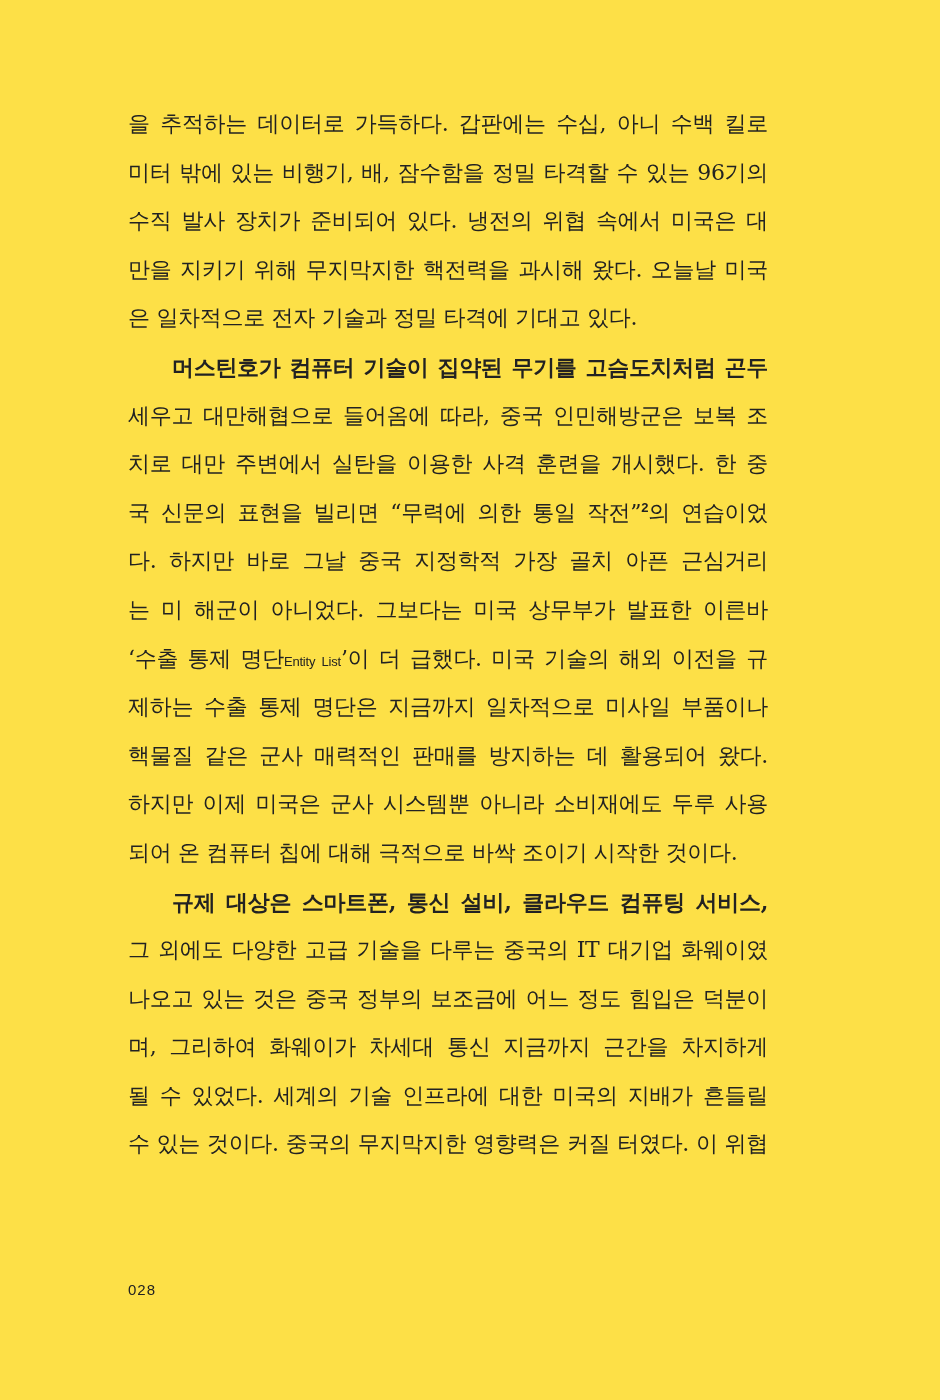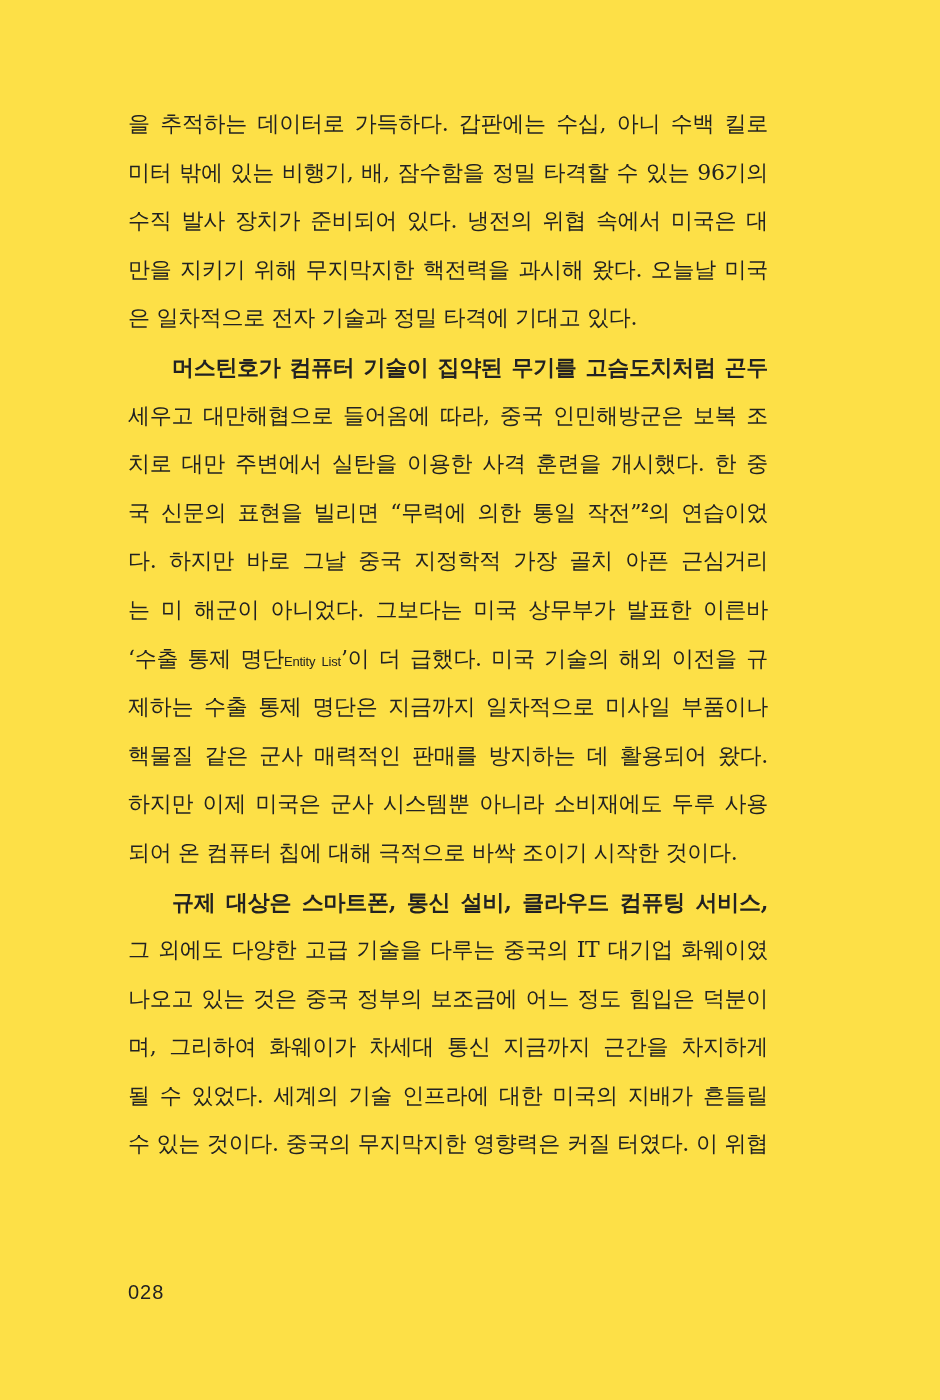--- a/index.html
+++ b/index.html
@@ -56,21 +56,21 @@
     .gloss {
       font-family: "Liberation Sans", sans-serif;
       font-size: 13px;
       letter-spacing: -0.2px;
     }
     .page-number {
       position: absolute;
       left: 128px;
       top: 1281px;
       font-family: "Liberation Sans", sans-serif;
-      font-size: 20px;
+      font-size: 15px;
       letter-spacing: 1px;
       color: #222222;
       text-align: right;
     }
   </style>
 </head>
 <body>
 
 <div class="page">
   <div class="body-text">

